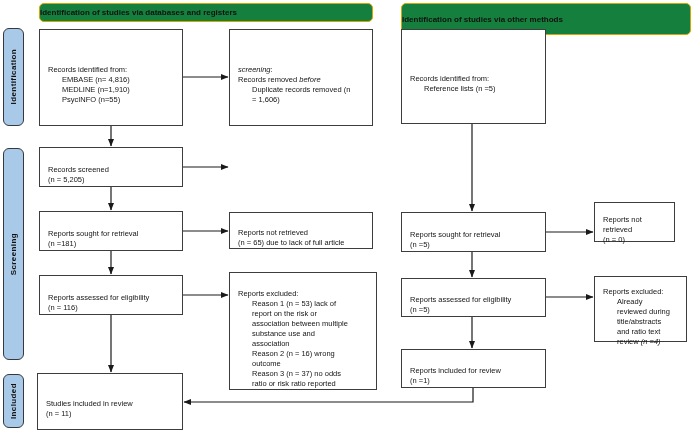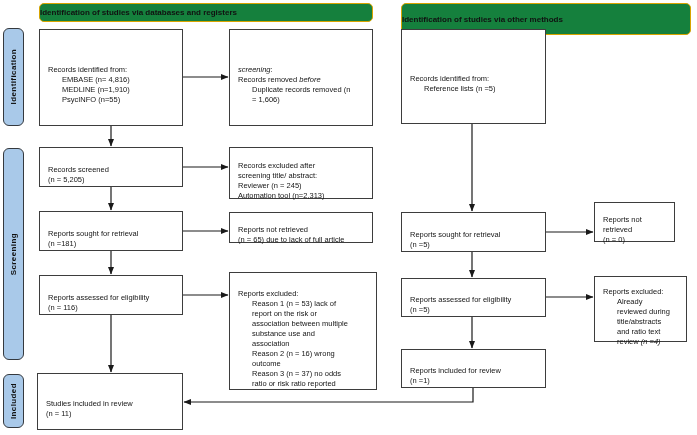--- a/index.html
+++ b/index.html
@@ -64,33 +64,27 @@
     <div class="ln"><span>Records removed </span><i>before</i></div>
     <div class="ln ind">Duplicate records removed (n</div>
     <div class="ln ind">= 1,606)</div>
   </div>
 
   <div class="box" style="left:39px;top:147px;width:144px;height:40px">
     <div class="ln">Records screened</div>
     <div class="ln">(n = 5,205)</div>
   </div>
 
-  <div class="box" style="left:229px;top:147px;width:144px;height:52px">
-    <div class="ln">Records excluded after</div>
-    <div class="ln">screening title/ abstract:</div>
-    <div class="ln">Reviewer (n = 245)</div>
-    <div class="ln">Automation tool (n=2,313)</div>
-  </div>
 
   <div class="box" style="left:39px;top:211px;width:144px;height:40px">
     <div class="ln">Reports sought for retrieval</div>
     <div class="ln">(n =181)</div>
   </div>
 
-  <div class="box" style="left:229px;top:212px;width:144px;height:31px">
+  <div class="box" style="left:229px;top:212px;width:144px;height:37px">
     <div class="ln">Reports not retrieved</div>
     <div class="ln">(n = 65) due to lack of full article</div>
   </div>
 
   <div class="box" style="left:39px;top:275px;width:144px;height:40px">
     <div class="ln">Reports assessed for eligibility</div>
     <div class="ln">(n = 116)</div>
   </div>
 
   <div class="box" style="left:229px;top:272px;width:148px;height:118px">

